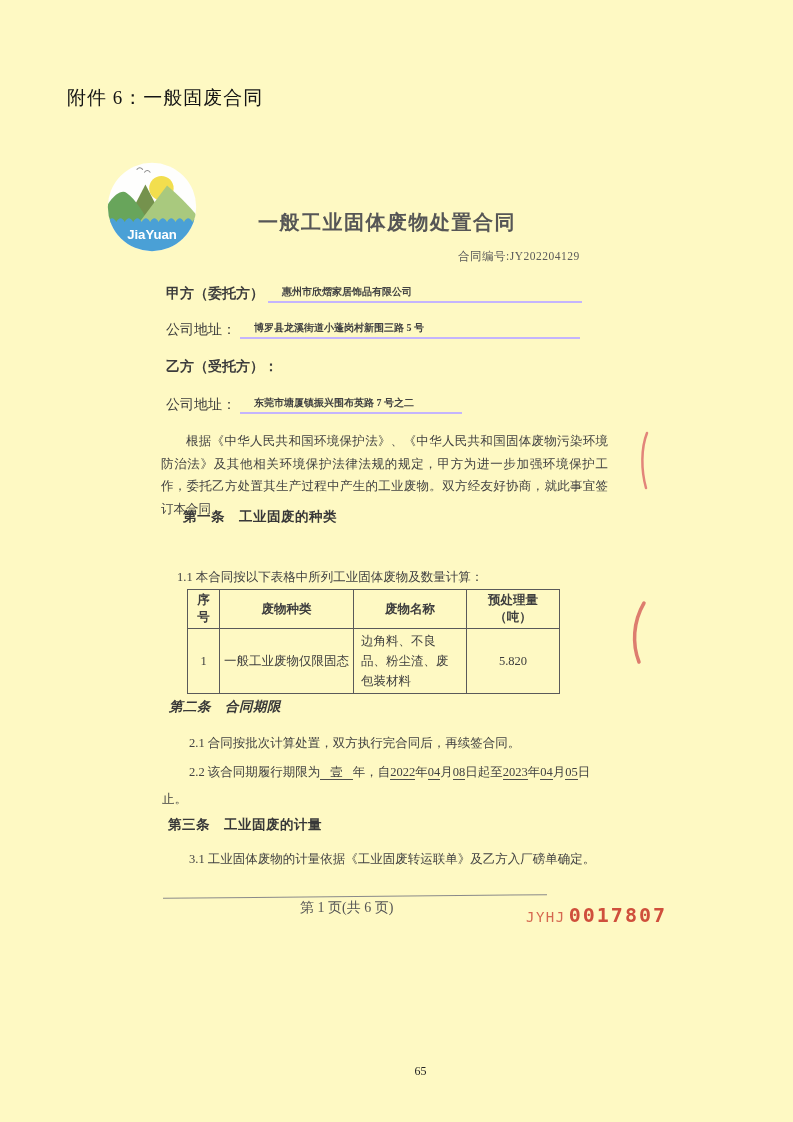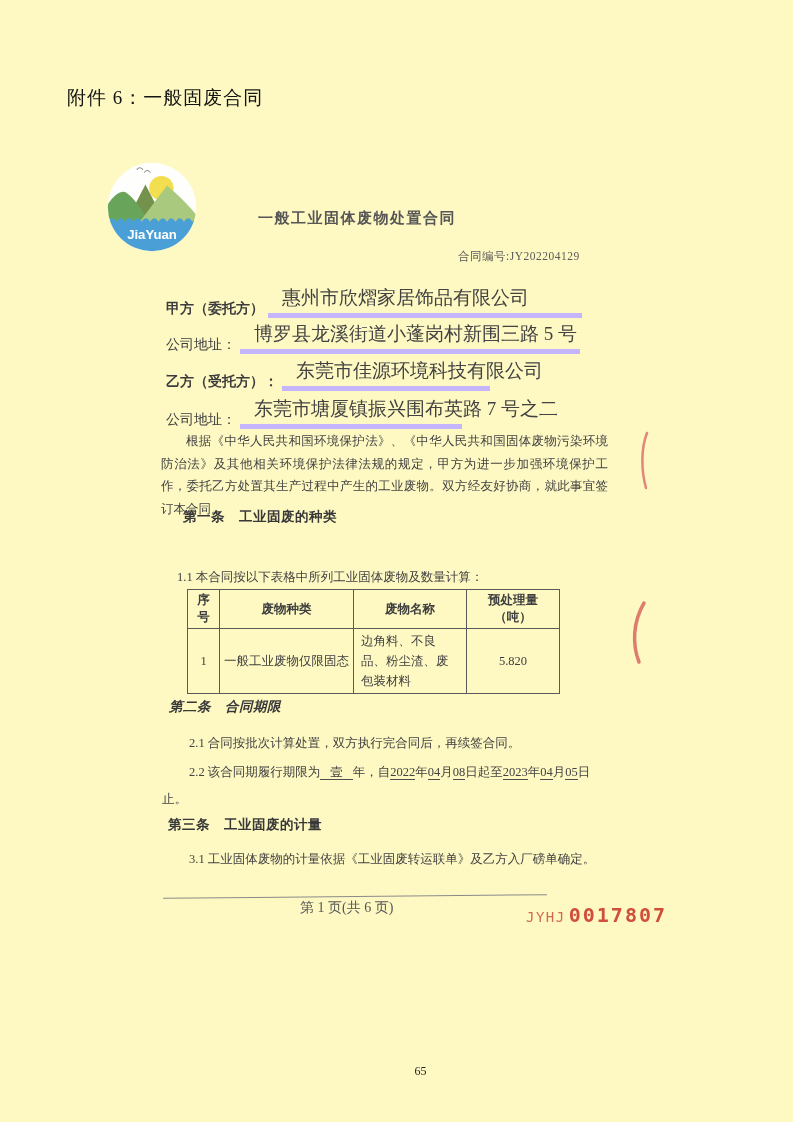--- a/index.html
+++ b/index.html
@@ -5,28 +5,28 @@
   html,body{margin:0;padding:0;background:#ffffff;}
   .page{position:relative;width:793px;height:1122px;background:#fef9c3;overflow:hidden;
         font-family:"Liberation Serif","DejaVu Serif",serif;color:#3f3f3f;padding-left:48px;}
   .abs{position:absolute;}
 
   
   .attachment-heading{left:67px;top:85px;font-size:19px;color:#141414;letter-spacing:1px;}
 
   .logo-svg{left:105px;top:160px;width:94px;height:94px;}
 
-  .doc-title{left:258px;top:209px;font-size:15px;font-weight:bold;letter-spacing:1.5px;color:#565656;
+  .doc-title{left:258px;top:209px;font-size:20px;font-weight:bold;letter-spacing:1.5px;color:#565656;
              font-family:"Liberation Sans","DejaVu Sans",sans-serif;}
   .contract-no{left:458px;top:249px;font-size:11.5px;color:#5a5a5a;letter-spacing:.5px;}
 
   .party-row{display:flex;align-items:flex-end;font-size:14px;}
   .p-label{font-weight:bold;white-space:nowrap;color:#3c3c3c;}
   .p-label-normal{white-space:nowrap;color:#3c3c3c;}
-  .uline{border-bottom:5px solid #c4b5fd;padding:0 0 2px 14px;font-size:19px;white-space:nowrap;color:#424242;}
+  .uline{border-bottom:2px solid #c4b5fd;padding:0 0 2px 14px;font-size:10px;white-space:nowrap;color:#424242;font-weight:bold;}
 
   .preamble{left:161px;top:430px;width:447px;font-size:12.5px;line-height:22.6px;
             text-align:justify;text-indent:2em;color:#424242;}
 
   .sec-heading{font-size:13.5px;font-weight:bold;color:#383838;
                font-family:"Liberation Sans","DejaVu Sans",sans-serif;letter-spacing:.5px;}
   .clause{font-size:12.5px;color:#424242;}
 
   .waste-table{left:187px;top:589px;border-collapse:collapse;table-layout:fixed;
                font-size:12.5px;color:#3e3e3e;}
@@ -85,21 +85,20 @@
     <span class="uline" style="width:300px;margin-left:4px;">惠州市欣熠家居饰品有限公司</span>
   </div>
 
   <div class="abs party-row" style="left:166px;top:321px;">
     <span class="p-label-normal">公司地址：</span>
     <span class="uline" style="width:326px;margin-left:4px;">博罗县龙溪街道小蓬岗村新围三路 5 号</span>
   </div>
 
   <div class="abs party-row" style="left:166px;top:358px;">
     <span class="p-label">乙方（受托方）：</span>
-    <span class="uline" style="width:194px;margin-left:4px;">东莞市佳源环境科技有限公司</span>
   </div>
 
   <div class="abs party-row" style="left:166px;top:396px;">
     <span class="p-label-normal">公司地址：</span>
     <span class="uline" style="width:208px;margin-left:4px;">东莞市塘厦镇振兴围布英路 7 号之二</span>
   </div>
 
   <div class="abs preamble">根据《中华人民共和国环境保护法》、《中华人民共和国固体废物污染环境防治法》及其他相关环境保护法律法规的规定，甲方为进一步加强环境保护工作，委托乙方处置其生产过程中产生的工业废物。双方经友好协商，就此事宜签订本合同。</div>
 
   <div class="abs sec-heading" style="left:183px;top:508px;">第一条　工业固废的种类</div>

